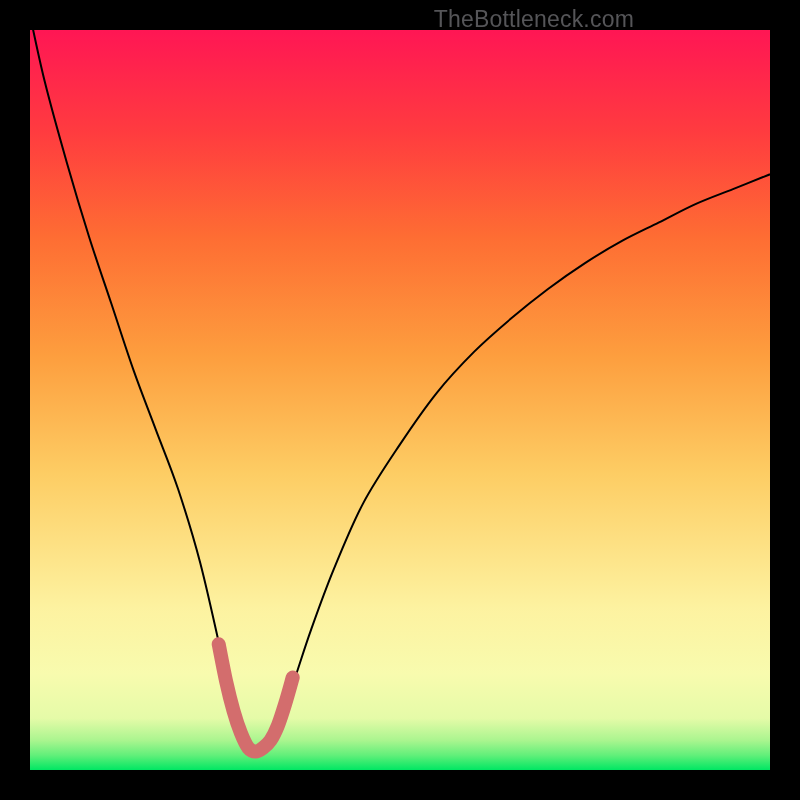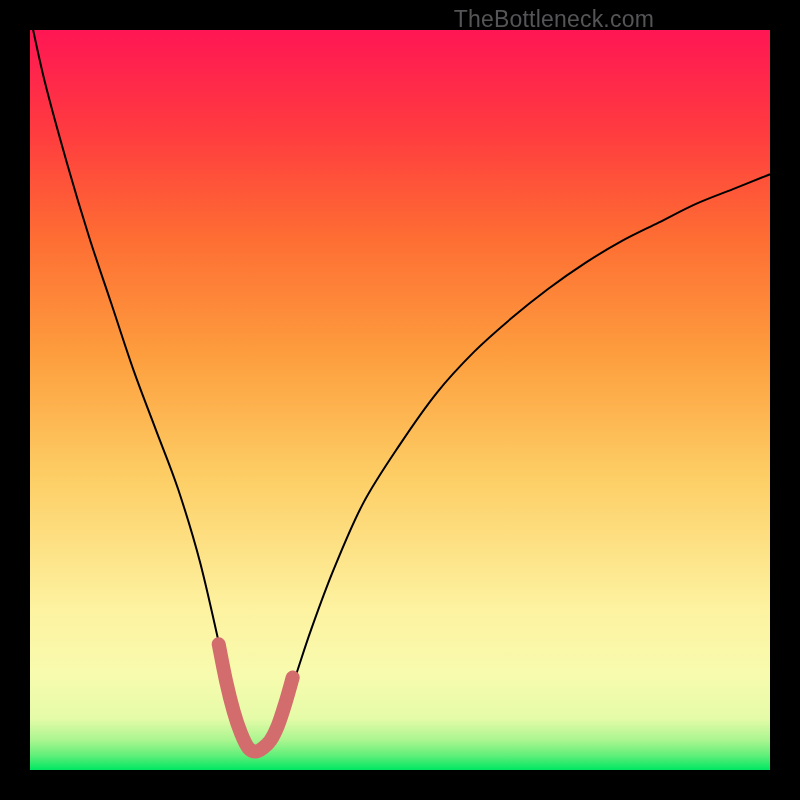--- a/index.html
+++ b/index.html
@@ -8,21 +8,20 @@
     width: 800px;
     height: 800px;
     background: #000;
     overflow: hidden;
   }
   .container {
     position: relative;
     width: 644px;
     height: 800px;
     background: #000;
-    padding-left: 20px;
   }
   .plot-area {
     position: absolute;
     left: 30px;
     top: 30px;
     width: 740px;
     height: 740px;
   }
   .watermark {
     position: absolute;

